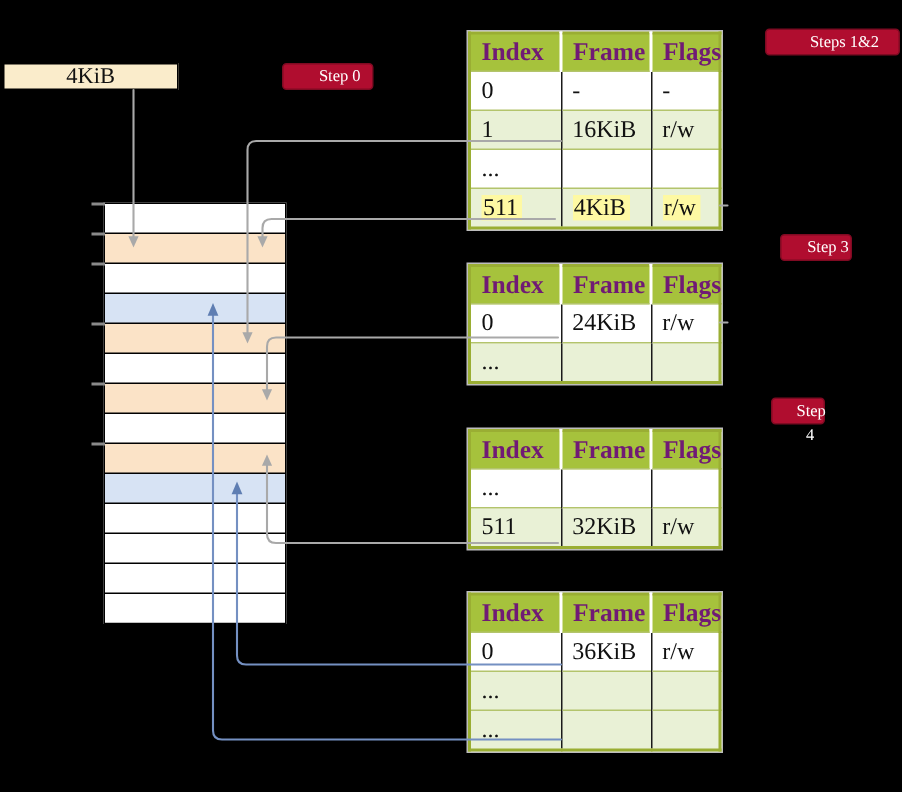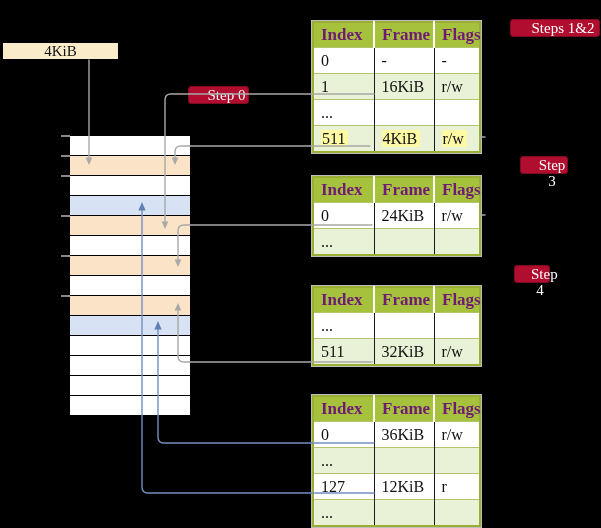--- a/index.html
+++ b/index.html
@@ -4,23 +4,23 @@
 <style>
   html,body{margin:0;padding:0;background:#000;}
   .stage{position:relative;width:601px;height:528px;background:#000;overflow:hidden;
          font-family:"Liberation Serif", serif;}
   
   .psbox{position:absolute;left:2px;top:42px;width:117px;height:18px;box-sizing:border-box;
          background:#FAECCB;border:1px solid #000;color:#111;font-size:15px;line-height:16px;
          text-align:center;}
   
   .badge{position:absolute;height:18px;box-sizing:border-box;background:#B00D2F;
-         border:1px solid #7F0A22;border-radius:3px;color:#fff;font-size:15px;
+         border:1px solid #7F0A22;border-radius:3px;color:#fff;font-size:11px;
          line-height:16px;text-align:center;padding-left:16px;}
-  .badge.b0{left:188px;top:42px;width:61px;margin-top:44px;}
+  .badge.b0{left:188px;top:42px;width:61px;}
   .badge.b12{left:510px;top:19px;width:90px;}
   .badge.b3{left:520px;top:156px;width:48px;}
   .badge.b4{left:514px;top:265px;width:36px;}
   
   .memcol{position:absolute;left:69px;top:135px;width:122px;box-sizing:border-box;
           border:1px solid #000;background:#fff;}
   .mem-row{height:20px;box-sizing:border-box;border-bottom:1px solid #000;background:#fff;}
   .mem-row:last-child{border-bottom:none;height:19px;}
   .mem-row[data-kind="page-table"]{background:#FBE3C7;}
   .mem-row[data-kind="data-page"]{background:#D7E3F4;}
@@ -178,25 +178,20 @@
     <tr>
       <td>0</td>
       <td>36KiB</td>
       <td>r/w</td>
     </tr>
     <tr class="alt">
       <td>...</td>
       <td></td>
       <td></td>
     </tr>
-    <tr>
-      <td>127</td>
-      <td>12KiB</td>
-      <td>r</td>
-    </tr>
     <tr class="alt">
       <td>...</td>
       <td></td>
       <td></td>
     </tr>
   </tbody>
     </table>
 
   <svg class="overlay" width="601" height="528" viewBox="0 0 601 528">
 

